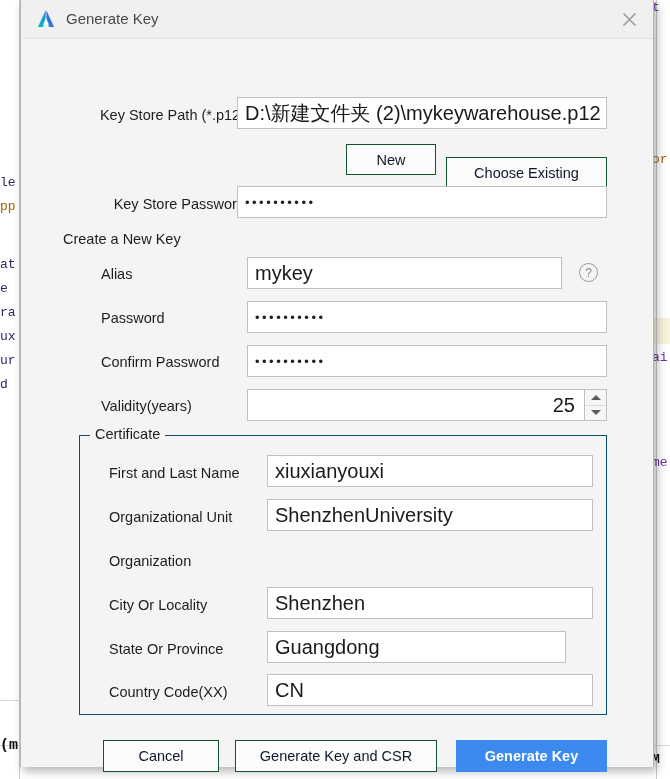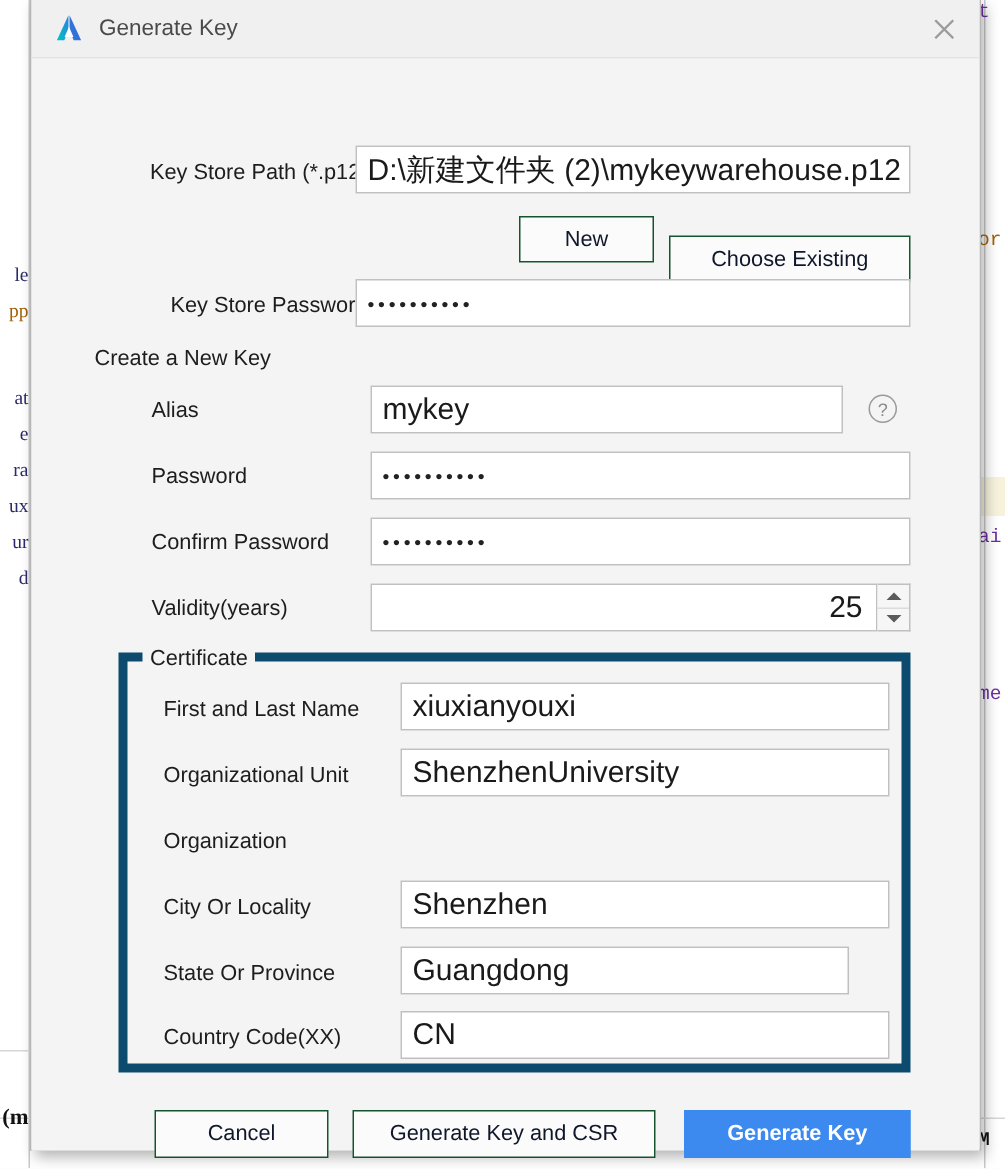--- a/index.html
+++ b/index.html
@@ -31,25 +31,25 @@
     left: 0; top: 0; bottom: 0;
     width: 20px;
     background: #ffffff;
     border-right: 1px solid #c9c9c9;
     box-sizing: border-box;
   }
   .bg-strip-left {
     position: absolute;
     left: 0;
     width: 20px;
-    font-family: Liberation Serif, serif;
+    font-family: Liberation Mono, monospace;
     font-size: 13px;
     line-height: 15px;
     color: #2b2b6b;
-    text-align: right;
+    text-align: left;
     padding-right: 1px;
     box-sizing: border-box;
     white-space: nowrap;
     overflow: hidden;
     direction: rtl;
   }
   .bg-strip-right {
     position: absolute;
     right: 0;
     width: 18px;
@@ -245,21 +245,21 @@
     display: flex;
     align-items: center;
     justify-content: center;
     cursor: pointer;
     line-height: 1;
   }
 
   
   .group {
     position: absolute;
-    border: 6px solid #0c4a6e;
+    border: 1px solid #0c4a6e;
     box-sizing: border-box;
     background: transparent;
     text-align: center;
   }
   .group-title {
     position: absolute;
     top: -9px;
     left: 10px;
     background: #f4f4f4;
     padding: 0 5px;

